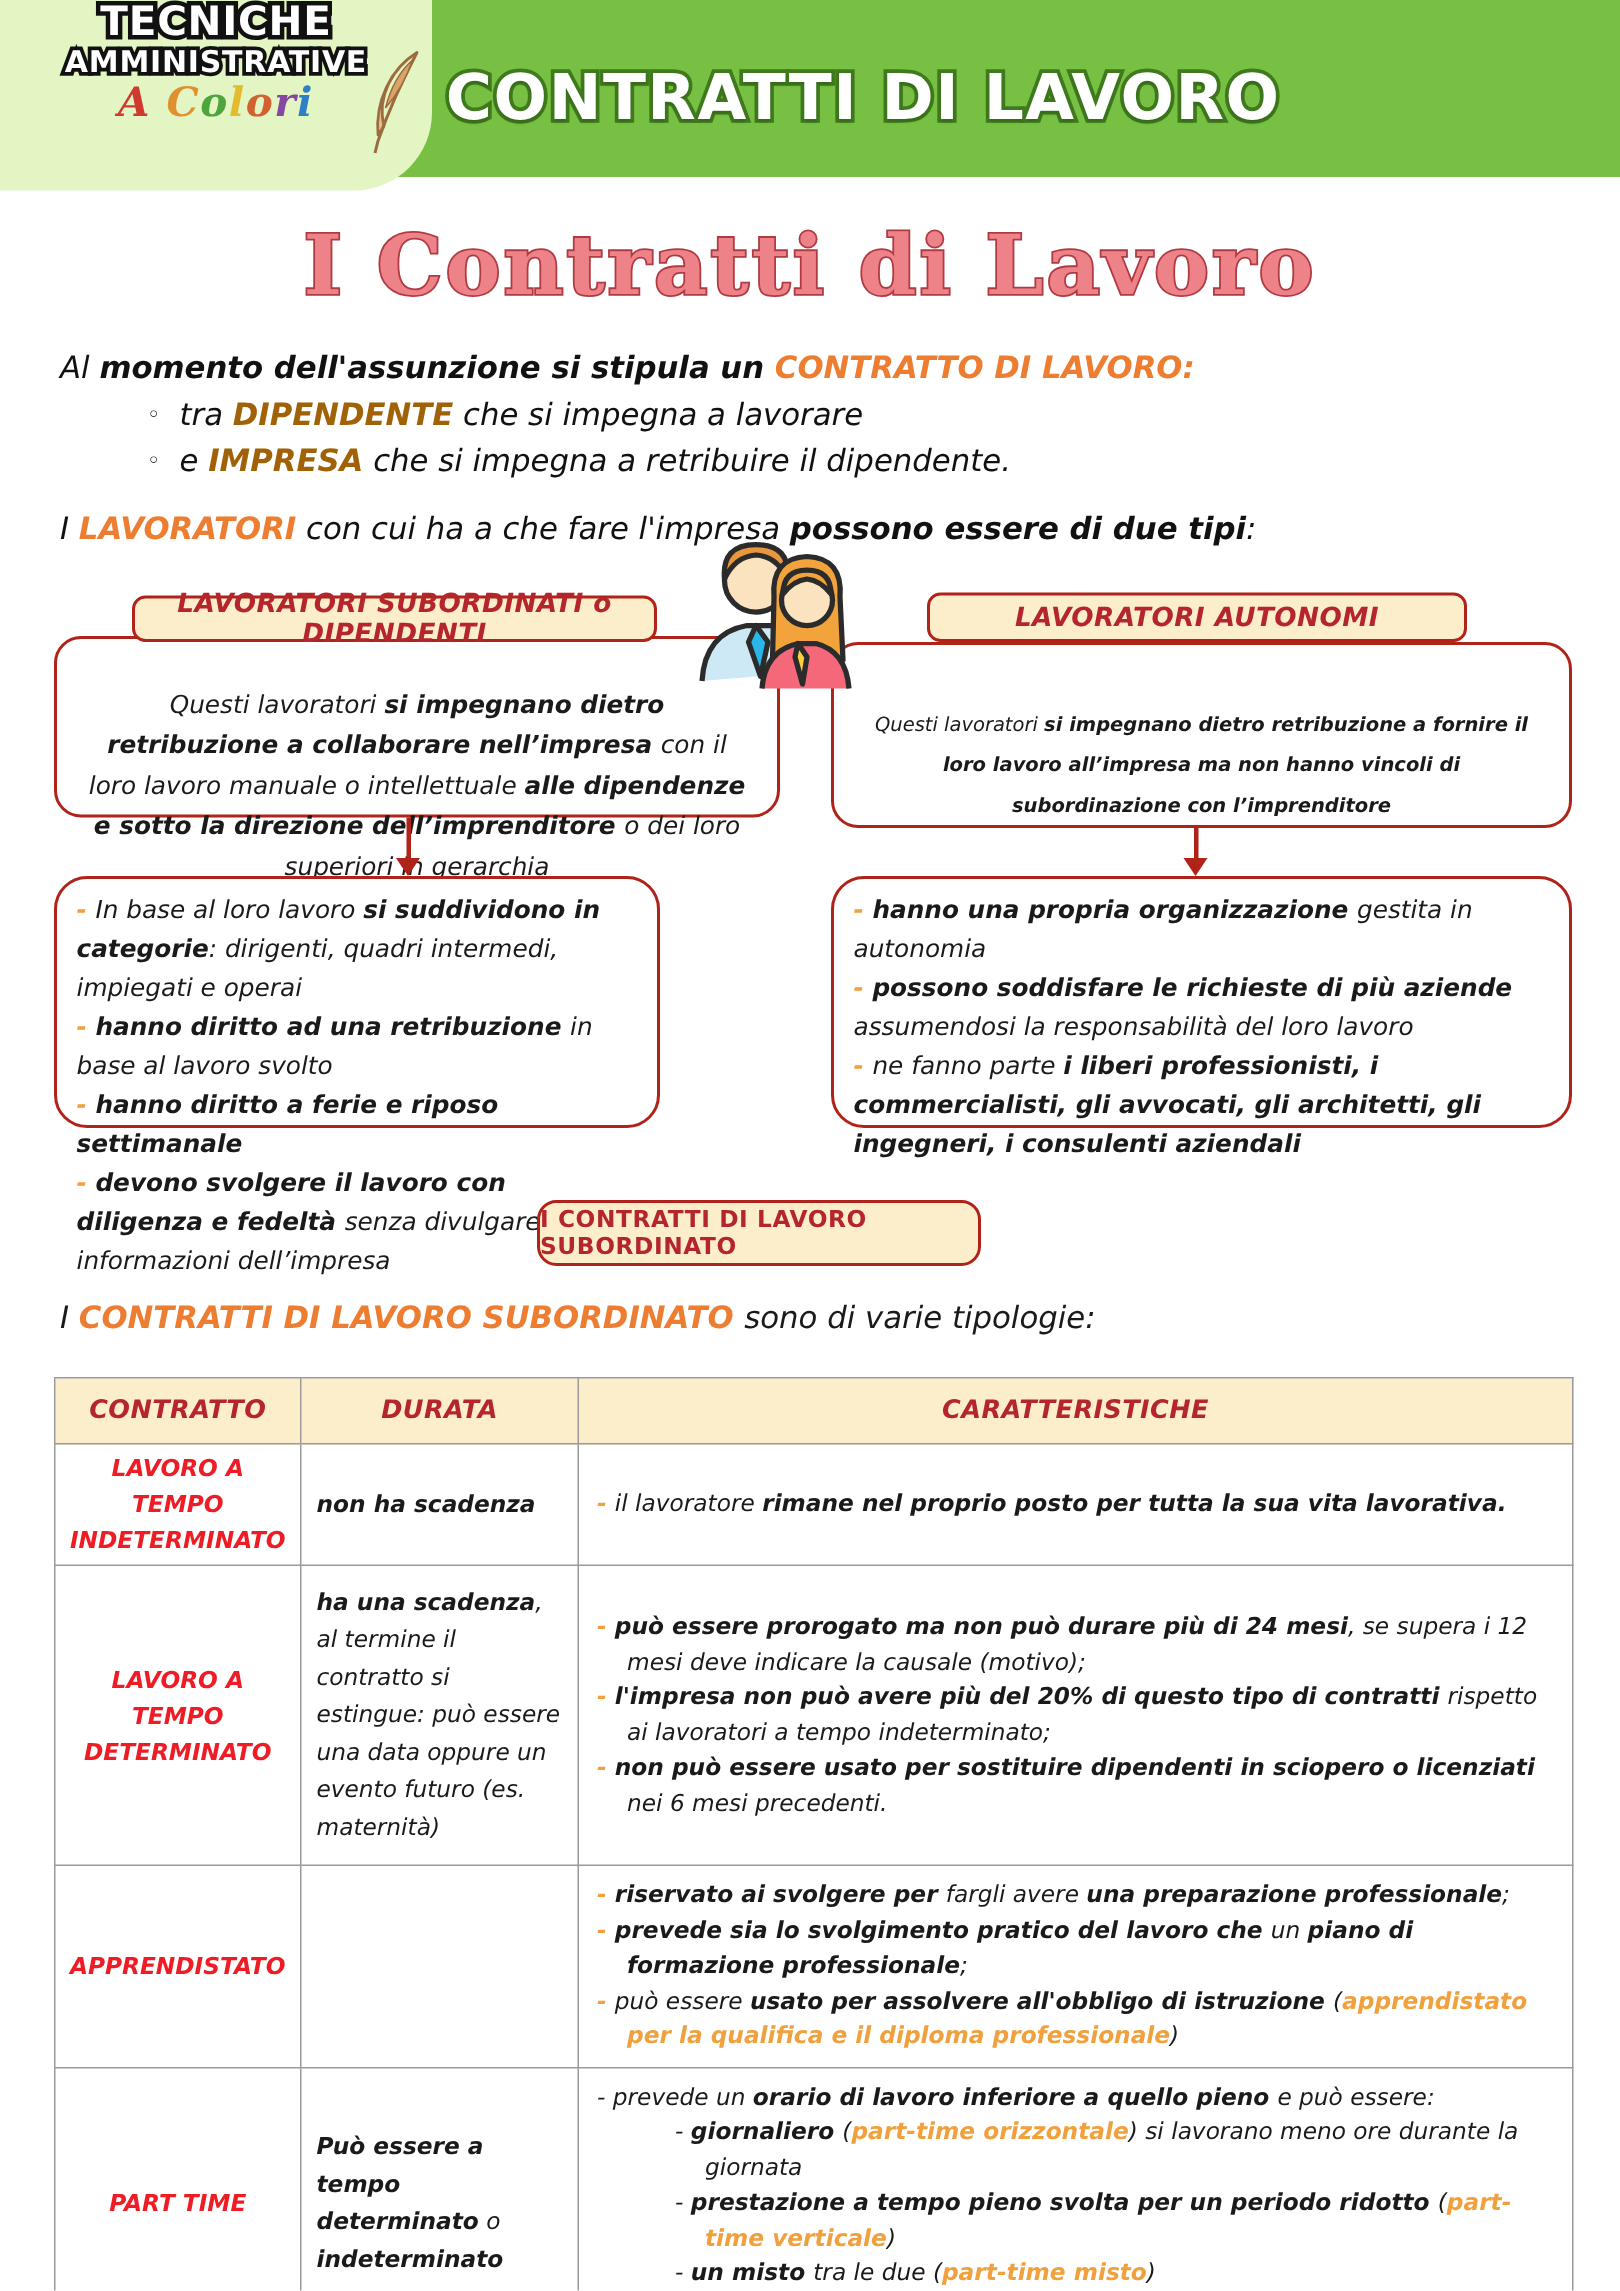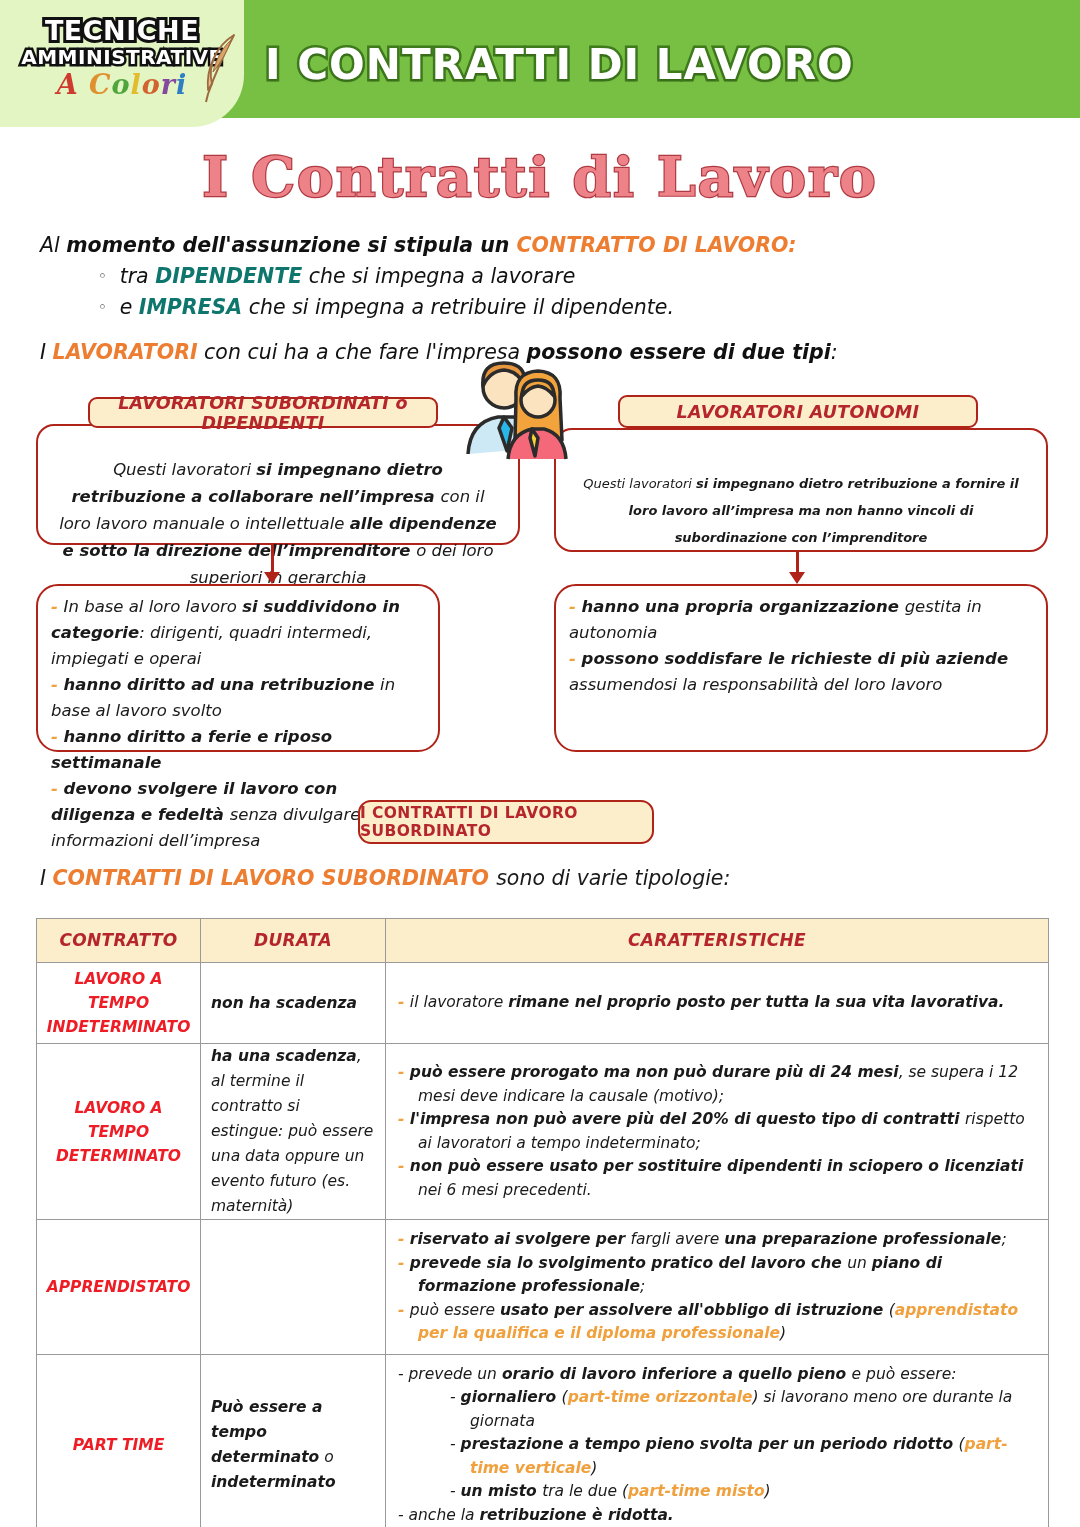--- a/index.html
+++ b/index.html
@@ -9,43 +9,43 @@
   }
   *{margin:0;padding:0;box-sizing:border-box}
   body{background:#ffffff;font-family:"DejaVu Sans",sans-serif;color:var(--ink)}
   .page{position:relative;width:1080px;height:1527px;background:#ffffff;overflow:hidden}
 
   
   .banner{position:absolute;left:0;top:0;width:1080px;height:118px;background:var(--banner_green)}
   .banner-title{position:absolute;left:265px;top:40px;font-size:42px;font-weight:800;font-style:normal;
     color:#ffffff;letter-spacing:1px;-webkit-text-stroke:5px #3f7a1d;paint-order:stroke fill;
     text-shadow:0 2px 2px rgba(40,80,15,.35)}
-  .logo-box{position:absolute;left:0;top:0;width:244px;height:127px;background:var(--logo_bg);
-    border-radius:0 0 52px 0;text-align:center;padding-top:16px}
+  .logo-box{position:absolute;left:0;top:0;width:288px;height:127px;background:var(--logo_bg);
+    border-radius:0 0 52px 0;text-align:center;}
   .logo-l1{font-size:27px;font-weight:800;color:#fff;-webkit-text-stroke:6px #111;paint-order:stroke fill;letter-spacing:.5px;line-height:29px}
   .logo-l2{font-size:20px;font-weight:800;color:#fff;-webkit-text-stroke:5px #111;paint-order:stroke fill;letter-spacing:.5px;line-height:24px}
   .logo-l3{font-family:"DejaVu Serif",serif;font-style:italic;font-weight:700;font-size:27px;line-height:32px;letter-spacing:1px}
   .feather{position:absolute;right:4px;top:32px}
 
   
   .main-title{position:absolute;left:0;top:144px;width:1080px;text-align:center;
     font-family:"DejaVu Serif",serif;font-weight:700;font-size:55px;letter-spacing:2px;
     color:var(--title_fill);-webkit-text-stroke:2.4px var(--title_outline);paint-order:stroke fill}
 
   
   .intro{position:absolute;left:40px;top:230px;width:1010px;font-size:20.5px;font-style:italic;line-height:31px;color:#111}
   .intro .bullet{margin-left:58px}
   .intro .l2{margin-top:14px}
   .mk{font-weight:400;font-size:15px;vertical-align:2px;letter-spacing:4px}
 
   
   .b{font-weight:700}
   .o{color:var(--accent_orange);font-weight:700}
   .ol{color:var(--accent_orange_light);font-weight:700}
-  .r{color:#0f766e;font-weight:700}
+  .r{color:#a16207;font-weight:700}
   .d{color:var(--accent_orange_light);font-weight:700}
 
   
   .diagram{position:absolute;left:0;top:0;width:1080px;height:100%;pointer-events:none}
   .dbox{position:absolute;background:#fff;border:2.5px solid var(--dark_red);border-radius:18px;font-style:italic}
   .tab{position:absolute;background:var(--cream);border:2.5px solid var(--dark_red);border-radius:9px;
     color:var(--header_red);font-weight:700;font-style:italic;text-align:center;z-index:3;
     display:flex;align-items:center;justify-content:center;font-size:17.5px;letter-spacing:.3px}
   .box-left{left:36px;top:424px;width:484px;height:121px;padding:30px 16px 6px;text-align:center;font-size:16.5px;line-height:27px}
   .box-right{left:554px;top:428px;width:494px;height:124px;padding:40px 18px 6px;text-align:center;font-size:13px;line-height:27px}
@@ -63,21 +63,21 @@
     border:2.5px solid var(--dark_red);border-radius:13px;color:var(--header_red);font-weight:800;
     font-size:15.5px;letter-spacing:.4px;display:flex;align-items:center;justify-content:center}
   .subheading{position:absolute;left:40px;top:866px;font-size:20.5px;font-style:italic}
 
   
   table.contracts{position:absolute;left:36px;top:918px;width:1012px;border-collapse:collapse;table-layout:fixed;
     font-size:15.5px;font-style:italic;line-height:23.5px}
   table.contracts td,table.contracts th{border:1.2px solid var(--table_border);vertical-align:middle}
   th.hcell{background:var(--cream);color:var(--header_red);font-weight:700;font-style:italic;font-size:17px;text-align:center;letter-spacing:.3px}
   td.c-label{color:var(--bright_red);font-weight:700;text-align:center;padding:4px 8px;line-height:24px}
-  td.c-dur{padding:0 10px;line-height:25px}
+  td.c-dur{padding:12px 10px;line-height:25px}
   td.c-car{padding:8px 12px;vertical-align:middle}
   .tl{padding-left:20px;text-indent:-20px}
   .tl.ind1{margin-left:52px}
 </style>
 </head>
 <body>
 
 <div class="page">
 
   <div class="banner">
@@ -134,20 +134,21 @@
 
     <div class="dbox detail">
         <div class="tl ind0"><span class="d">- </span><span>In base al loro lavoro </span><span class="b">si suddividono in categorie</span><span>: dirigenti, quadri intermedi, impiegati e operai</span></div>
         <div class="tl ind0"><span class="d">- </span><span class="b">hanno diritto ad una retribuzione </span><span>in base al lavoro svolto</span></div>
         <div class="tl ind0"><span class="d">- </span><span class="b">hanno diritto a ferie e riposo settimanale</span></div>
         <div class="tl ind0"><span class="d">- </span><span class="b">devono svolgere il lavoro con diligenza e fedeltà </span><span>senza divulgare informazioni dell’impresa</span></div>
       </div>
     <div class="dbox detail detail-right">
         <div class="tl ind0"><span class="d">- </span><span class="b">hanno una propria organizzazione </span><span>gestita in autonomia</span></div>
         <div class="tl ind0"><span class="d">- </span><span class="b">possono soddisfare le richieste di più aziende </span><span>assumendosi la responsabilità del loro lavoro</span></div>
+        <div class="tl ind0"><span class="d">- </span><span>ne fanno parte </span><span class="b">i liberi professionisti, i commercialisti, gli avvocati, gli architetti, gli ingegneri, i consulenti aziendali</span></div>
       </div>
   </div>
 
   <div class="badge">I CONTRATTI DI LAVORO SUBORDINATO</div>
 
   <div class="subheading"><span>I </span><span class="o">CONTRATTI DI LAVORO SUBORDINATO </span><span>sono di varie tipologie:</span></div>
 
   <table class="contracts">
     <colgroup>
         <col style="width:164px">

